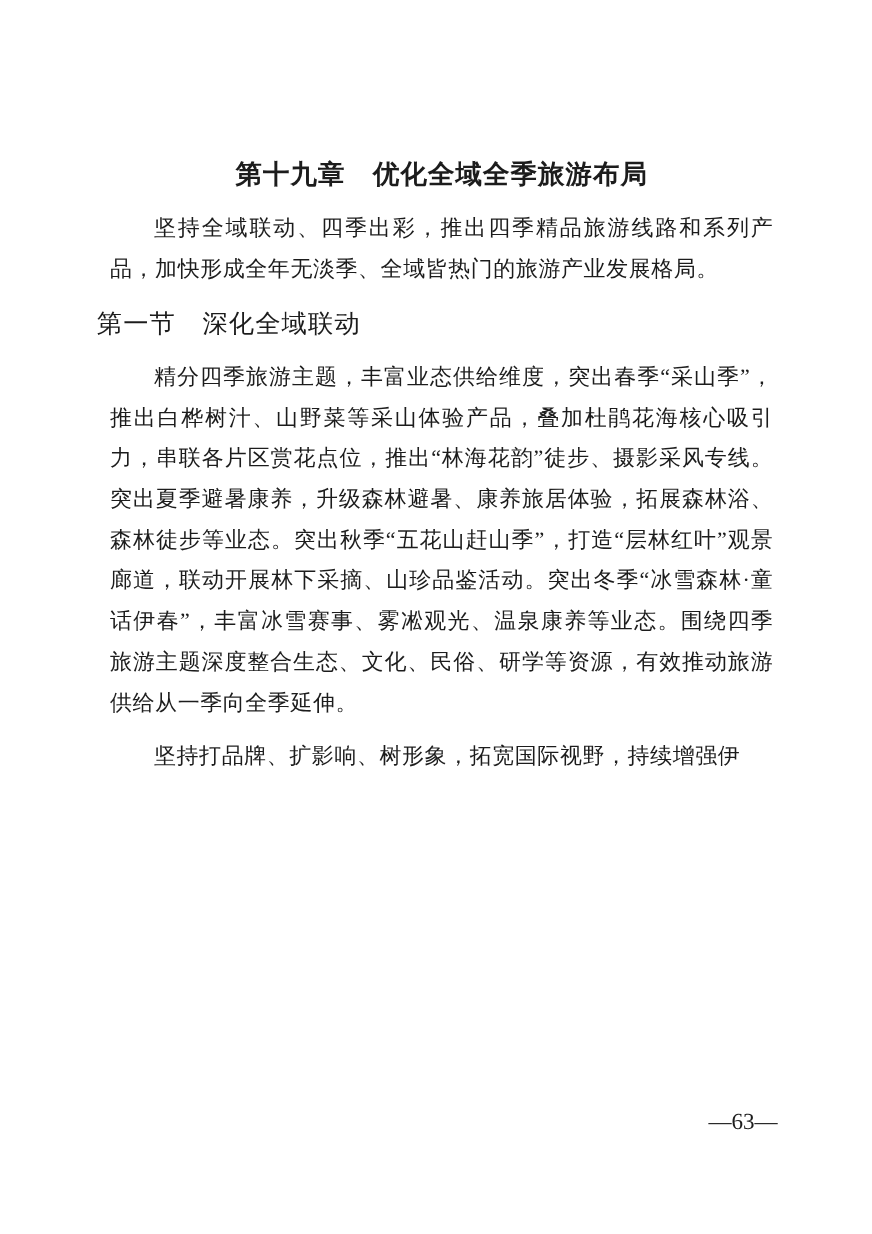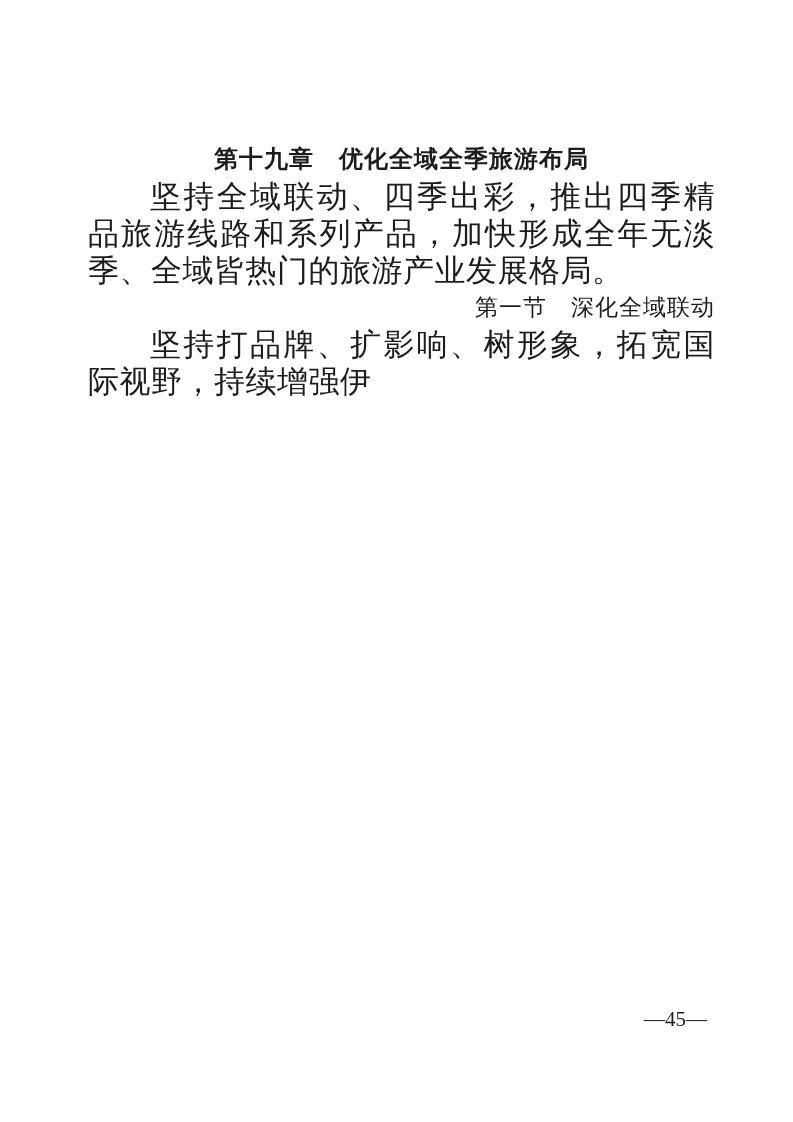--- a/index.html
+++ b/index.html
@@ -28,27 +28,27 @@
     font-size: 24px;
     font-weight: bold;
     text-align: center;
     line-height: 37px;
     letter-spacing: 1px;
   }
   .section-heading {
     margin: 0;
     font-size: 23px;
     font-weight: normal;
-    text-align: right;
+    text-align: left;
     line-height: 37px;
     letter-spacing: 1px;
   }
   .paragraph {
-    margin: 0;
-    font-size: 31px;
+    margin: 12px;
+    font-size: 20px;
     line-height: 37px;
     text-align: justify;
     text-justify: inter-character;
     text-indent: 2em;
     letter-spacing: 0.5px;
   }
   .page-number {
     position: absolute;
     top: 1004px;
     right: 86px;
@@ -59,16 +59,17 @@
   }
 </style>
 </head>
 <body>
 
 <div class="page">
   <div class="content">
     <h1 class="chapter-heading">第十九章　优化全域全季旅游布局</h1>
     <p class="paragraph">坚持全域联动、四季出彩，推出四季精品旅游线路和系列产品，加快形成全年无淡季、全域皆热门的旅游产业发展格局。</p>
     <h2 class="section-heading">第一节　深化全域联动</h2>
+    <p class="paragraph">精分四季旅游主题，丰富业态供给维度，突出春季“采山季”，推出白桦树汁、山野菜等采山体验产品，叠加杜鹃花海核心吸引力，串联各片区赏花点位，推出“林海花韵”徒步、摄影采风专线。突出夏季避暑康养，升级森林避暑、康养旅居体验，拓展森林浴、森林徒步等业态。突出秋季“五花山赶山季”，打造“层林红叶”观景廊道，联动开展林下采摘、山珍品鉴活动。突出冬季“冰雪森林·童话伊春”，丰富冰雪赛事、雾凇观光、温泉康养等业态。围绕四季旅游主题深度整合生态、文化、民俗、研学等资源，有效推动旅游供给从一季向全季延伸。</p>
     <p class="paragraph">坚持打品牌、扩影响、树形象，拓宽国际视野，持续增强伊</p>
   </div>
-  <div class="page-number">—45—</div>
+  <div class="page-number">—63—</div>
 </div>
 
 </body></html>

